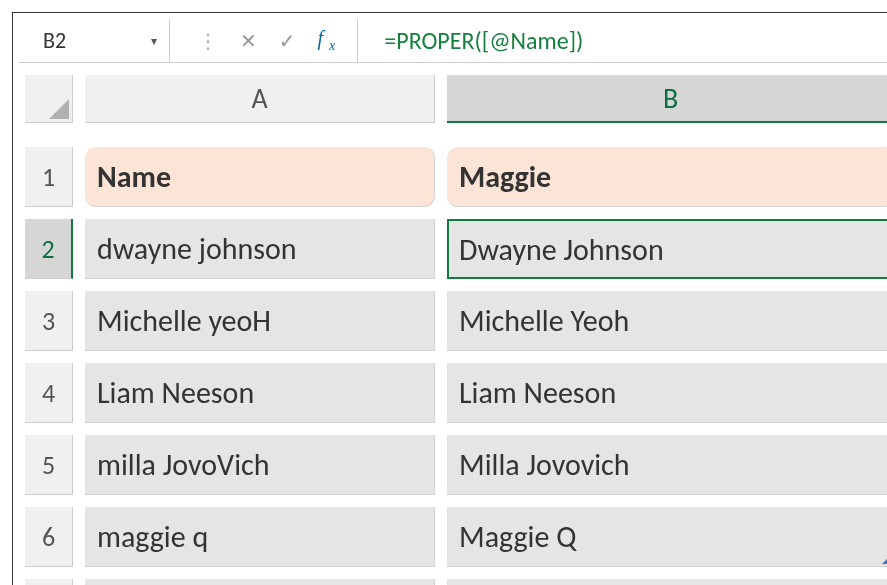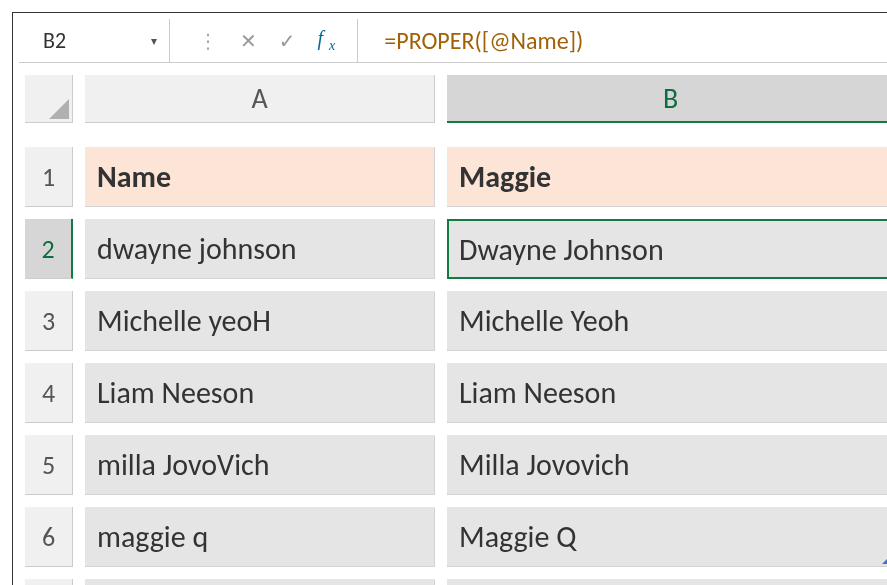--- a/index.html
+++ b/index.html
@@ -62,21 +62,21 @@
       font-size: 14px;
     }
     .formula-input {
       flex: 1;
       height: 100%;
       border: none;
       outline: none;
       padding: 0 14px;
       font-size: 24px;
       font-family: inherit;
-      color: #a16207;
+      color: #15803d;
     }
     
     
     .grid {
       display: grid;
       grid-template-columns: 60px 362px 460px;
       grid-auto-rows: 72px;
     }
     .grid .corner {
       background: #f0f0f0;
@@ -134,20 +134,21 @@
       padding: 0 12px;
       font-size: 30px;
       color: #333;
       background: #e5e5e5;
       white-space: nowrap;
       overflow: visible;
     }
     .cell.header-cell {
       font-weight: bold;
       background: #fce4d6;
+      border-radius: 11px;
     }
     .cell.selected {
       position: relative;
       border: 2px solid #107c41;
       padding: 0 10px;
     }
     .cell.selected::after {
       content: "";
       position: absolute;
       right: -4px;

